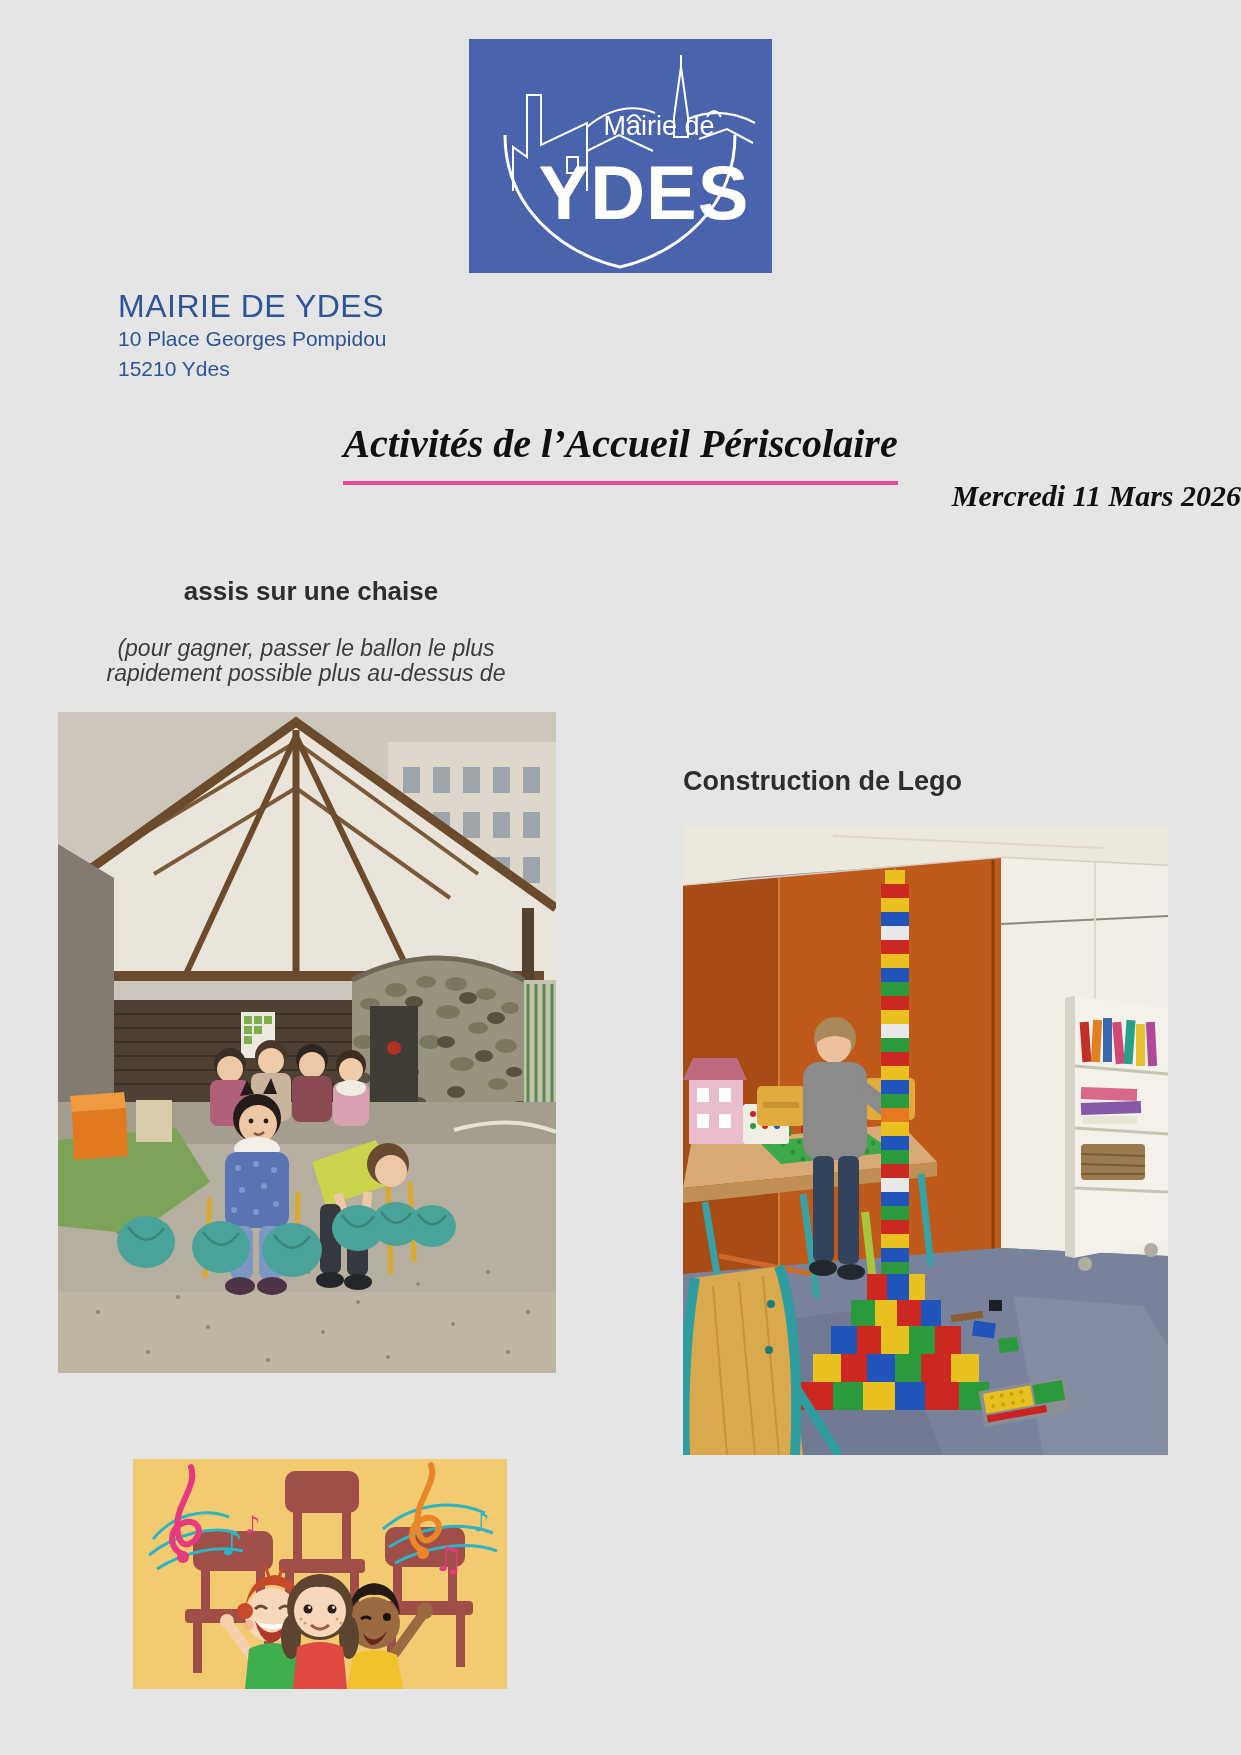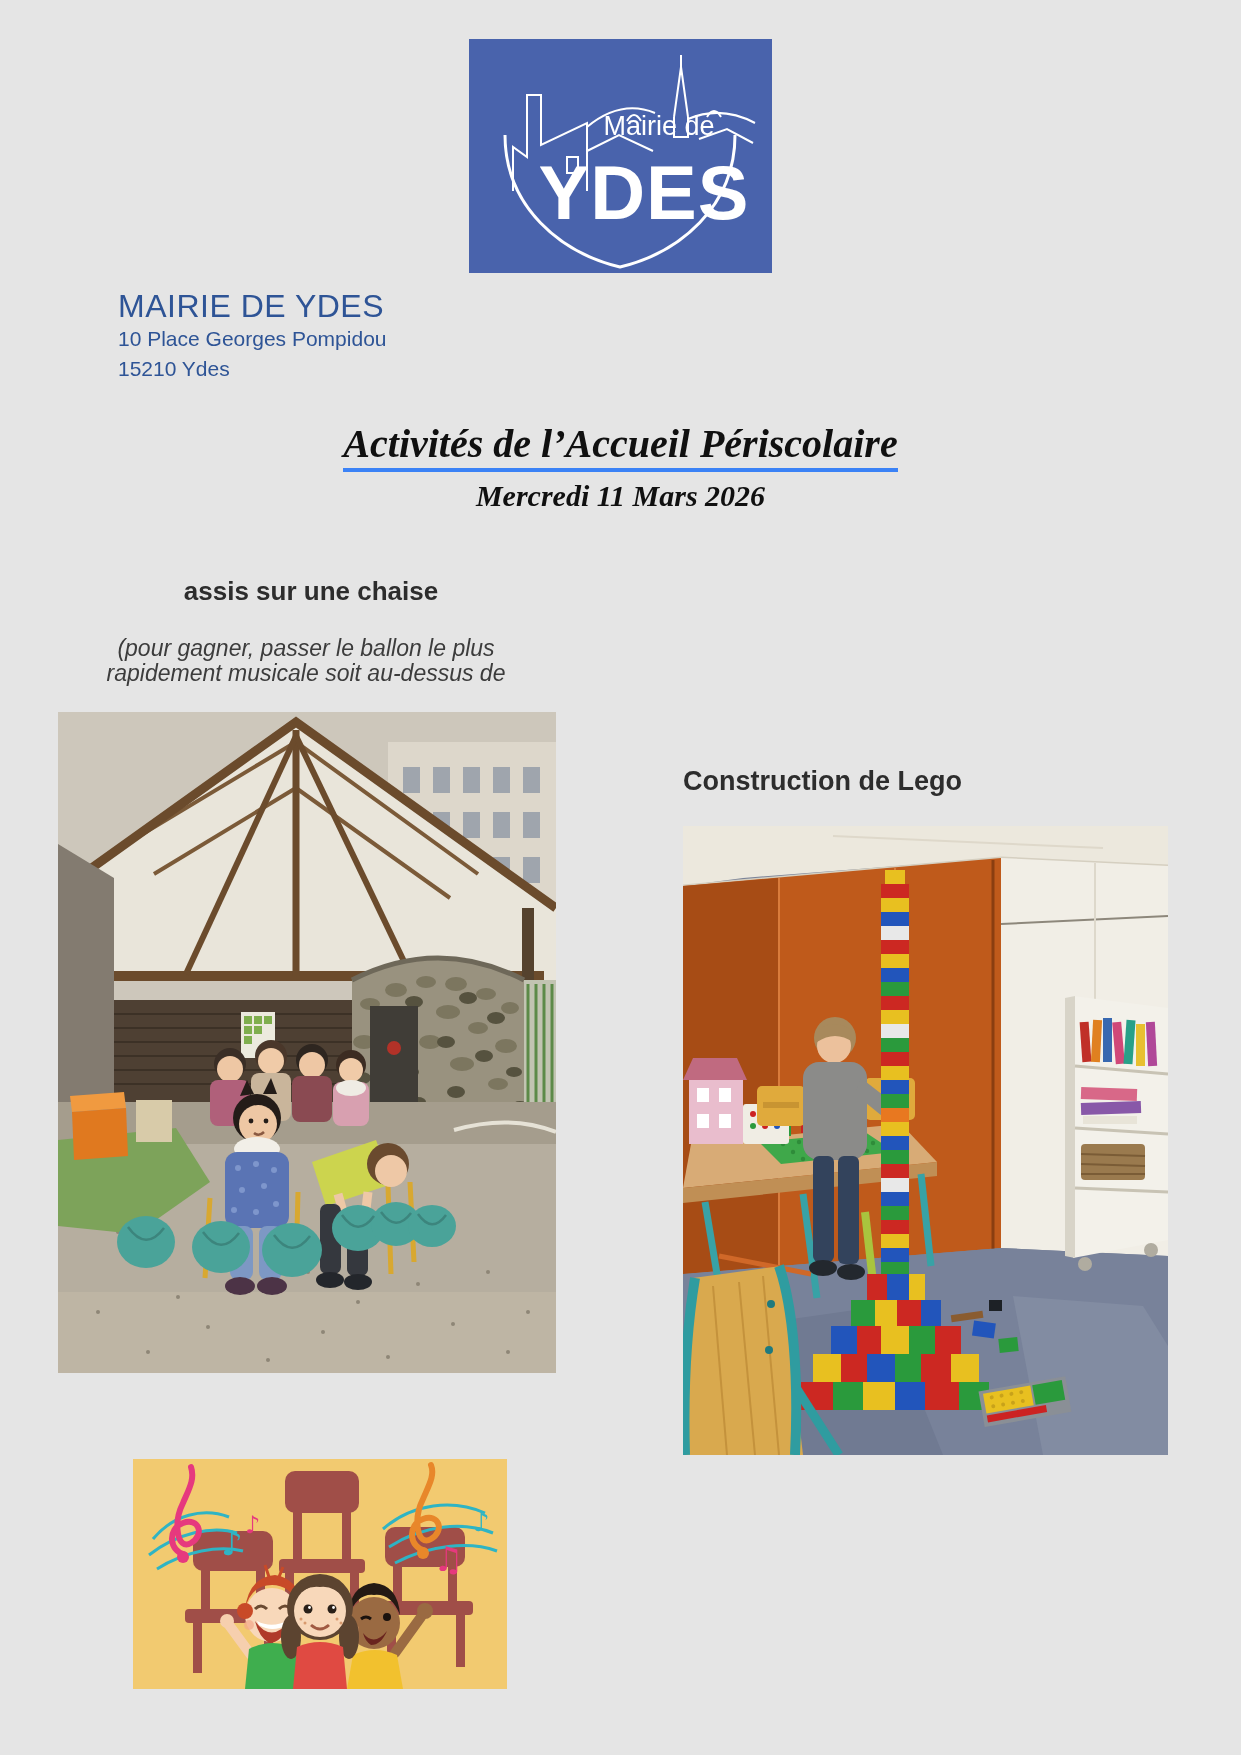--- a/index.html
+++ b/index.html
@@ -7,22 +7,22 @@
         font-family:"Liberation Sans", sans-serif;overflow:hidden;}
   .abs{position:absolute;}
   .logo{left:469px;top:39px;width:303px;height:234px;}
   .org-block{left:118px;top:288px;color:#2e5496;}
   .org-name{font-size:32px;line-height:36px;letter-spacing:0.5px;}
   .addr{font-size:21px;line-height:30px;}
   .contact-block{right:122px;top:296px;color:#2e5496;text-align:right;}
   .title-wrap{left:0;right:0;top:420px;text-align:center;
         font-family:"Liberation Serif", serif;font-weight:bold;font-style:italic;
         font-size:40px;color:#101010;}
-  .title-text{border-bottom:4px solid #3b82f6;padding-bottom:2px;}
-  .date-line{left:0;right:0;top:479px;text-align:center;
+  .title-text{border-bottom:4px solid #ec4899;padding-bottom:15px;}
+  .date-line{left:0;right:0;top:479px;text-align:right;
         font-family:"Liberation Serif", serif;font-weight:bold;font-style:italic;
         font-size:30px;color:#101010;}
   .ballon-head{left:111px;width:400px;top:578px;text-align:center;
         font-size:26px;line-height:27px;font-weight:bold;color:#2d2d2d;}
   .ballon-note{left:96px;width:420px;top:636px;text-align:center;
         font-size:23px;line-height:25px;font-style:italic;color:#3c3c3c;}
   .lego-head{left:683px;width:485px;top:766px;text-align:left;
         font-size:27px;font-weight:bold;color:#2d2d2d;}
   .musical-head{left:120px;width:400px;top:1394px;text-align:center;
         font-size:27px;line-height:32px;font-weight:bold;color:#2d2d2d;}
@@ -63,21 +63,21 @@
   <div class="abs title-wrap">
     <span class="title-text">Activités de l’Accueil Périscolaire</span>
   </div>
   <div class="abs date-line">Mercredi 11 Mars 2026</div>
 
   <div class="abs ballon-head">
     <div>assis sur une chaise</div>
   </div>
   <div class="abs ballon-note">
     <div>(pour gagner, passer le ballon le plus</div>
-    <div>rapidement musicale soit au-dessus de</div>
+    <div>rapidement possible plus au-dessus de</div>
   </div>
 
   <svg class="abs ph" style="left:58px;top:712px;width:498px;height:661px" viewBox="0 0 498 661" xmlns="http://www.w3.org/2000/svg">
     <rect width="498" height="661" fill="#cdc7bb"></rect>
     <g>
       <rect x="330" y="30" width="168" height="215" fill="#ddd7cb"></rect>
       <g fill="#9fa5ad">
         <rect x="345" y="55" width="17" height="26"></rect>
           <rect x="375" y="55" width="17" height="26"></rect>
           <rect x="405" y="55" width="17" height="26"></rect>

